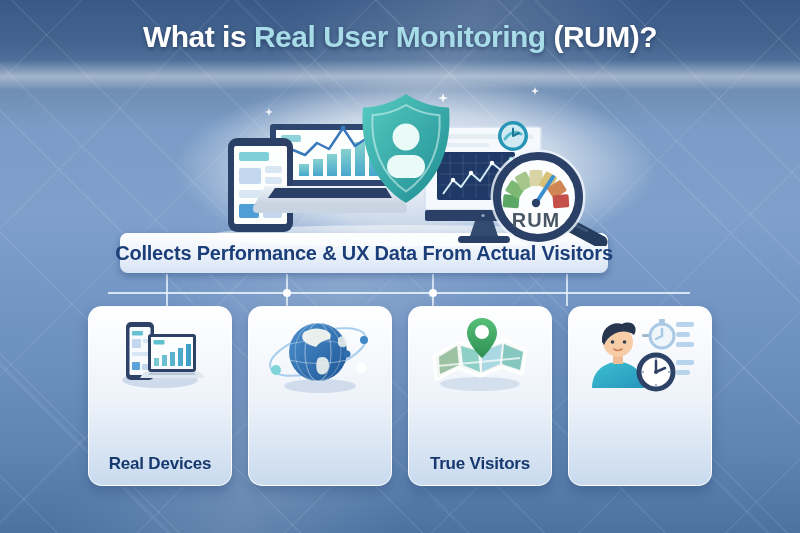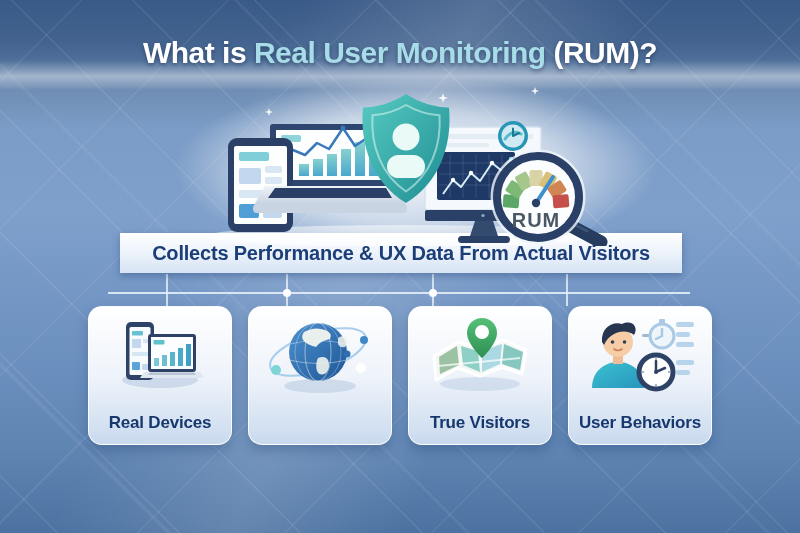--- a/index.html
+++ b/index.html
@@ -16,39 +16,39 @@
     background:
       repeating-linear-gradient(45deg, rgba(255,255,255,0) 0 40px, rgba(255,255,255,.09) 40px 41.5px, rgba(255,255,255,0) 41.5px 86px),
       repeating-linear-gradient(-45deg, rgba(255,255,255,0) 0 52px, rgba(255,255,255,.07) 52px 53.5px, rgba(255,255,255,0) 53.5px 104px),
       repeating-linear-gradient(45deg, rgba(255,255,255,0) 0 118px, rgba(255,255,255,.06) 118px 121px, rgba(255,255,255,0) 121px 212px);
   }
   .sheen{
     position:absolute; left:0; top:60px; width:800px; height:30px; z-index:0; pointer-events:none;
     background:linear-gradient(180deg, rgba(255,255,255,0), rgba(255,255,255,.42) 55%, rgba(255,255,255,0));
   }
   .title{
-    position:absolute; left:0; top:36px; width:800px; z-index:3;
+    position:absolute; left:0; top:20px; width:800px; z-index:3;
     text-align:center; font-size:30px; font-weight:700; letter-spacing:-.5px;
     color:#fff; text-shadow:0 2px 4px rgba(10,25,55,.45);
   }
   .title .hl{ color:#a7dce8; }
   .hero{ position:absolute; left:203px; top:86px; z-index:3; }
   .connector{ position:absolute; left:0; top:0; z-index:1; pointer-events:none; }
   .banner{
-    position:absolute; left:120px; top:233px; width:562px; height:40px; z-index:2;
-    border-radius:0;
+    position:absolute; left:120px; top:233px; width:488px; height:40px; z-index:2;
+    border-radius:8px;
     background:linear-gradient(180deg,#ffffff 0%,#eef4fb 45%,#d7e4f4 100%);
     box-shadow:0 3px 7px rgba(18,48,98,.32), inset 0 1px 0 #fff;
     display:flex; align-items:center; justify-content:center;
   }
   .banner span{
     font-size:20px; font-weight:700; color:#1c3e78; letter-spacing:-.2px; white-space:nowrap;
   }
   .cards{
-    position:absolute; left:88px; top:306px; width:624px; height:139px; z-index:2;
+    position:absolute; left:88px; top:306px; width:624px; height:180px; z-index:2;
     display:grid; grid-template-columns:repeat(4,1fr); gap:16px;
   }
   .card{
     position:relative; border-radius:14px;
     background:linear-gradient(180deg,#ffffff 0%,#eef3fa 52%,#c9daee 100%);
     box-shadow:0 6px 12px rgba(25,55,105,.28), inset 0 1px 0 #fff;
     border:1px solid rgba(255,255,255,.85);
     display:flex; flex-direction:column; align-items:center;
   }
   .card svg{ margin-top:7px; }
@@ -292,17 +292,16 @@
         <circle cx="34" cy="28" r="15" fill="#f6cda6"></circle>
         <path d="M18 28 C17 13 29 7 38 10 C48 5 55 13 50 21 C43 15 27 16 20 31 Z" fill="#27364e"></path>
         <circle cx="28.5" cy="28" r="1.8" fill="#2d3e55"></circle>
         <circle cx="40.5" cy="28" r="1.8" fill="#2d3e55"></circle>
         <path d="M30 35 Q34 38 38 35" fill="none" stroke="#c87f56" stroke-width="1.6" stroke-linecap="round"></path>
         <circle cx="72" cy="58" r="17" fill="#ffffff" stroke="#2d4266" stroke-width="5"></circle>
         <path d="M72 58 L72 47 M72 58 L81 54" stroke="#2d4266" stroke-width="2.5" stroke-linecap="round"></path>
         <circle cx="72" cy="58" r="2" fill="#2d4266"></circle>
         <path d="M72 44 V46 M86 58 H84 M72 72 V70 M58 58 H60" stroke="#9fb8d0" stroke-width="2"></path>
       </svg>
-      <div class="lbl">User Behaviors</div>
     </div>
 
   </div>
 </div>
 
 </body></html>

